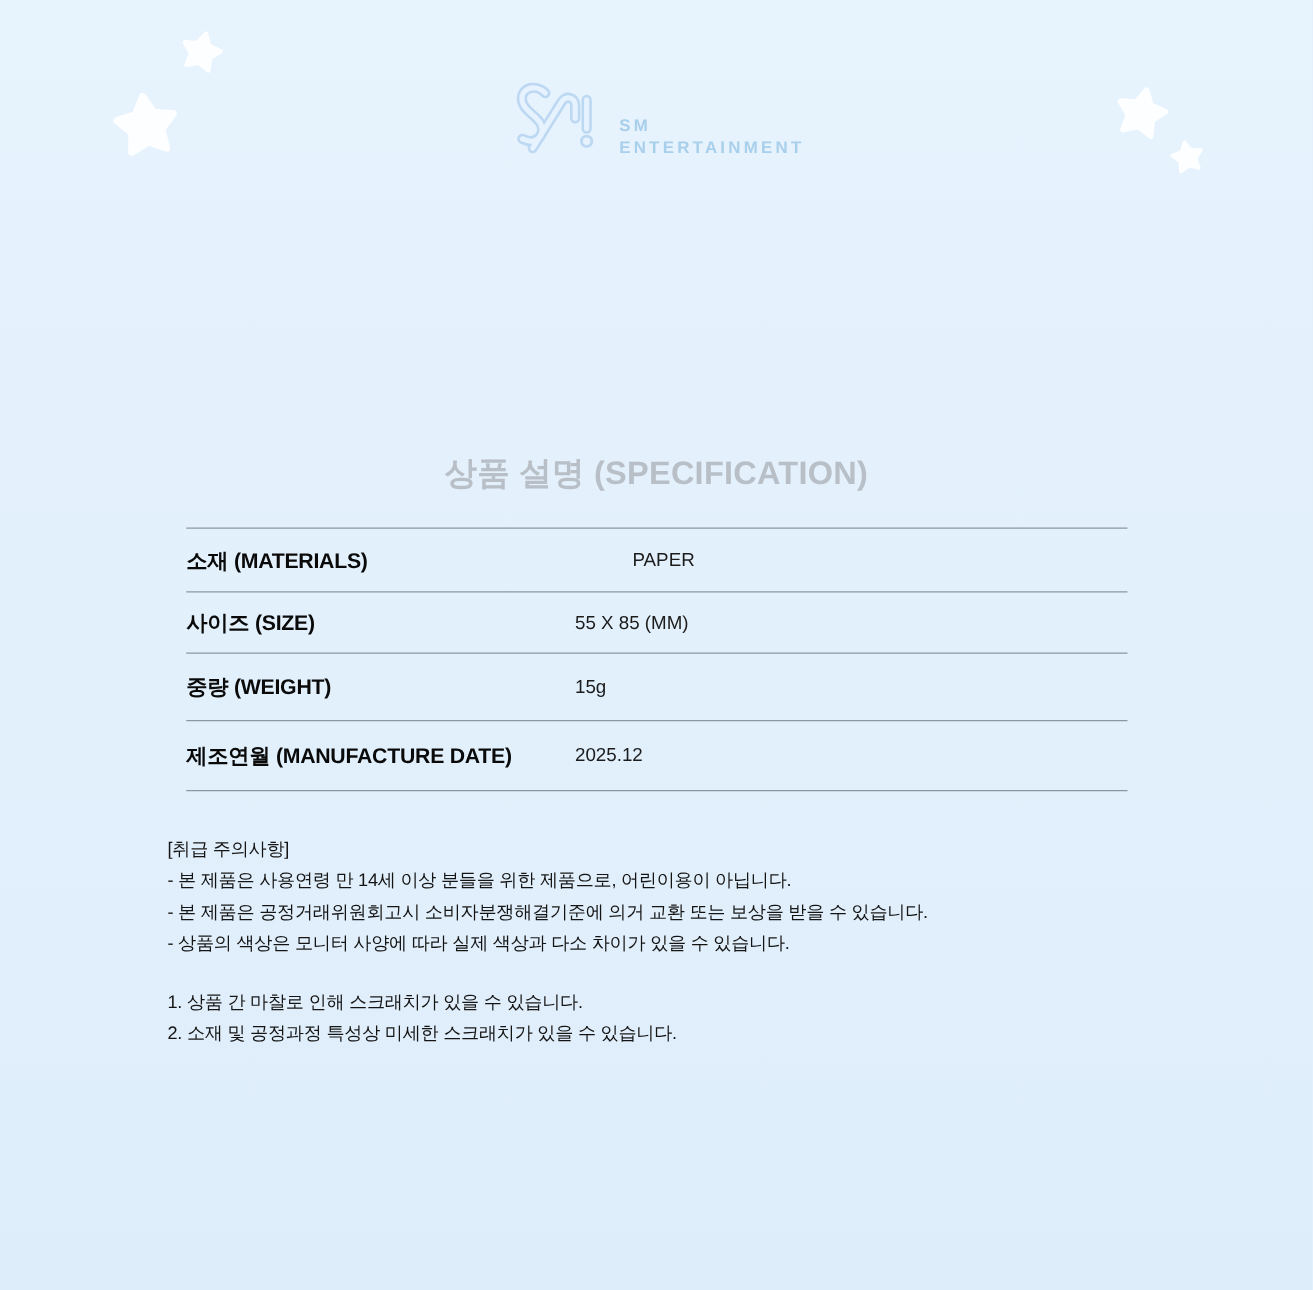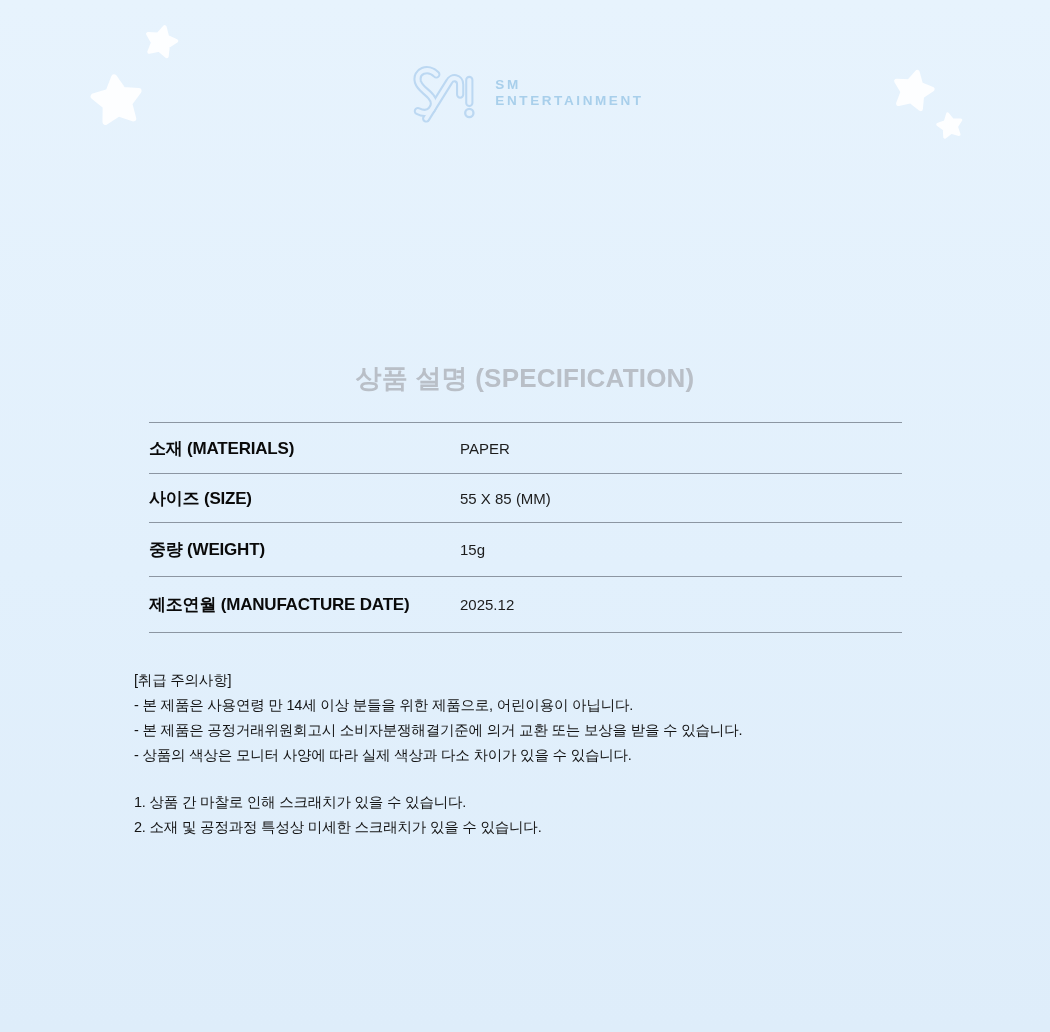--- a/index.html
+++ b/index.html
@@ -16,39 +16,39 @@
   .star{position:absolute;pointer-events:none;}
   .star svg{display:block;overflow:visible;}
   .star-a{left:141px;top:22px;width:40px;height:40px;transform:rotate(14deg);}
   .star-b{left:86px;top:70px;width:62px;height:62px;transform:rotate(-7deg);}
   .star-c{left:888px;top:66px;width:50px;height:50px;transform:rotate(13deg);}
   .star-d{left:934px;top:110px;width:32px;height:32px;transform:rotate(-11deg);}
 
   
   .logo-row{
     position:absolute;left:0;right:0;top:66px;
-    display:flex;justify-content:center;align-items:center;gap:11px;
+    display:flex;justify-content:center;align-items:flex-end;gap:11px;
   }
   .logo-mark{display:block;}
   .logo-text{
     font-size:13.5px;font-weight:700;letter-spacing:2.6px;
     line-height:16.5px;color:#a8cfeb;margin-top:-6px;
   }
 
   
   .title{
     position:absolute;left:0;right:0;top:349px;margin:12px;
     text-align:center;font-size:26px;font-weight:700;color:#b9bfc7;
     letter-spacing:0.2px;
   }
 
   
   .spec-table{position:absolute;left:149px;top:422px;width:753px;}
   .spec-row{display:flex;align-items:center;border-top:1px solid #8c96a2;}
-  .spec-row:nth-child(1){height:50px;}
+  .spec-row:nth-child(1){height:50px;gap:46px;}
   .spec-row:nth-child(2){height:48px;}
   .spec-row:nth-child(3){height:53px;}
   .spec-row:nth-child(4){height:55px;border-bottom:1px solid #8c96a2;}
   .spec-label{
     width:311px;flex:none;
     font-size:17px;font-weight:700;color:#0a0a0a;letter-spacing:-0.2px;
   }
   .spec-value{font-size:15px;color:#1c1c1c;}
 
   

